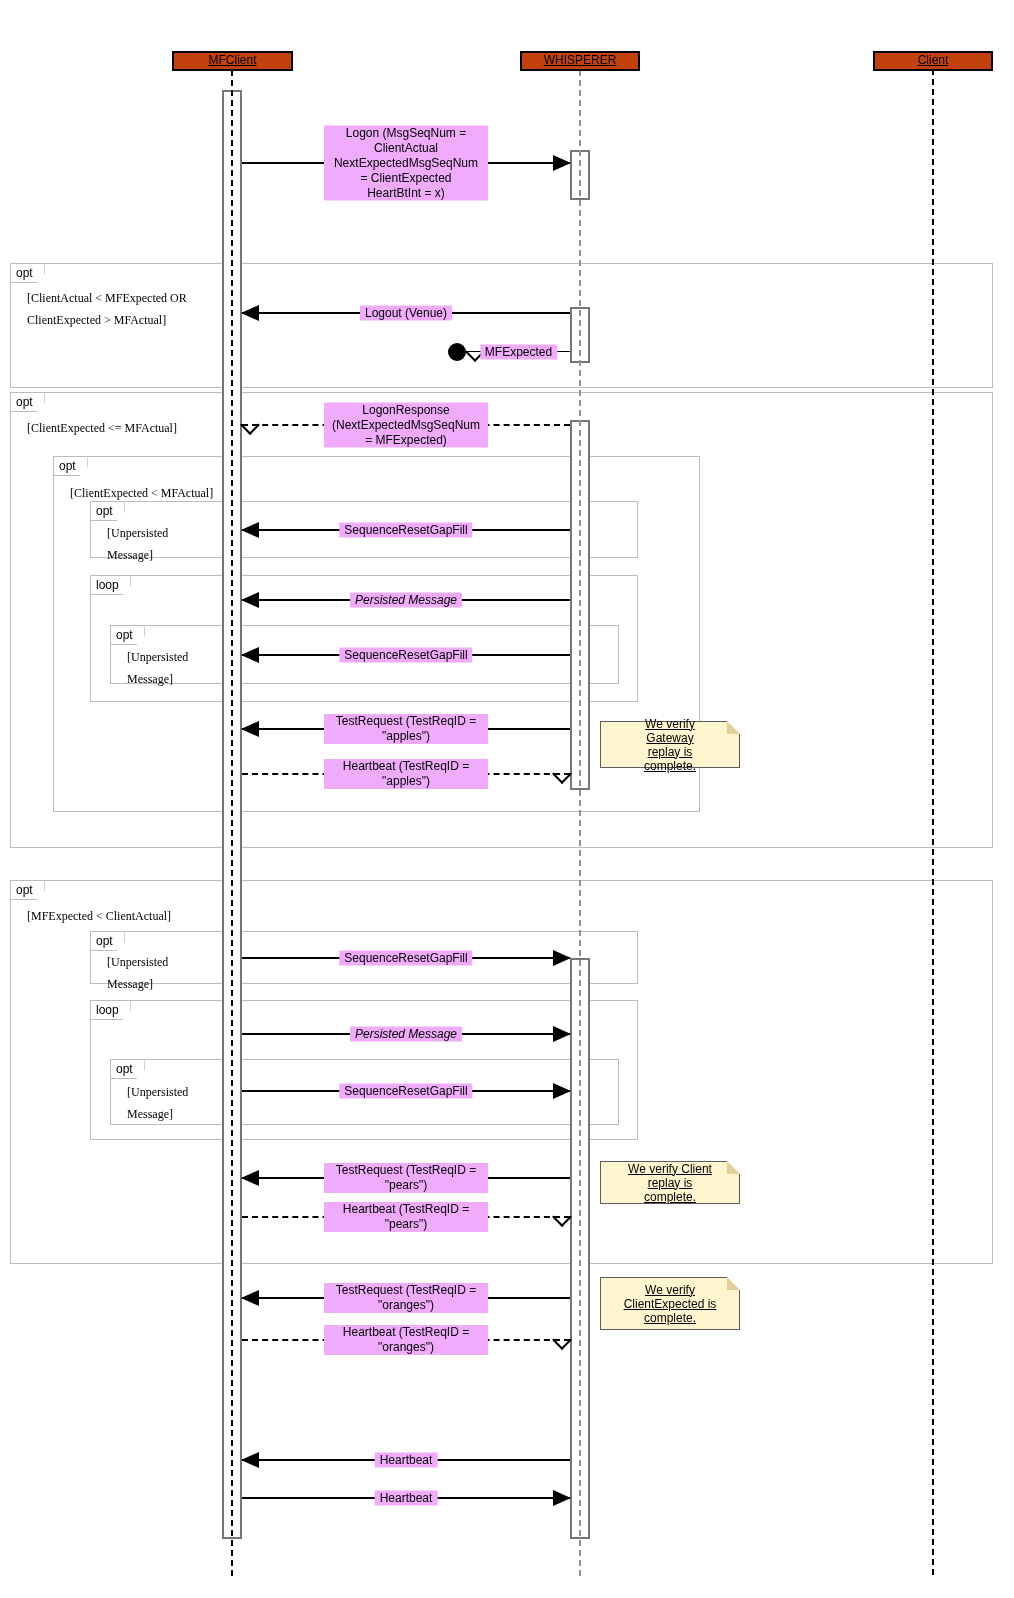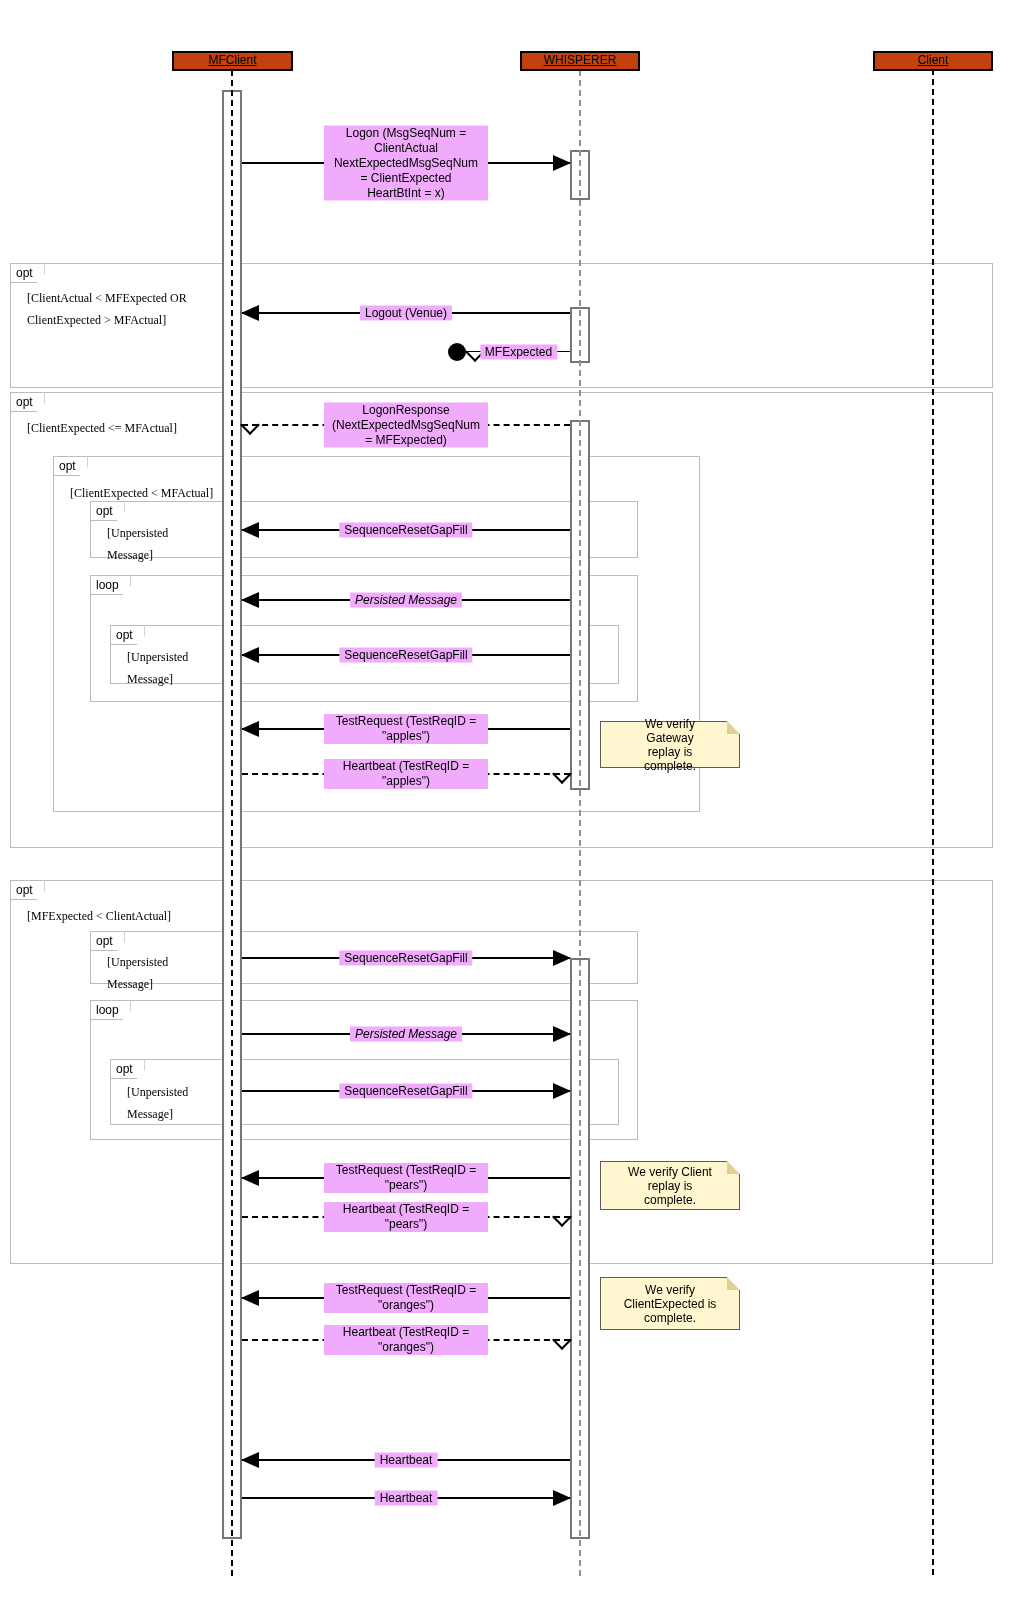--- a/index.html
+++ b/index.html
@@ -31,21 +31,21 @@
   .ah{position:absolute;width:0;height:0;}
   .ah.fl{left:-1px;top:-8px;border-top:8px solid transparent;border-bottom:8px solid transparent;border-right:18px solid #000;}
   .ah.fr{right:-1px;top:-8px;border-top:8px solid transparent;border-bottom:8px solid transparent;border-left:18px solid #000;}
   .ah.ol{left:1px;top:-7px;width:12px;height:12px;border-left:2.5px solid #000;border-bottom:2.5px solid #000;transform:rotate(-45deg);}
   .ah.or{right:1px;top:-7px;width:12px;height:12px;border-right:2.5px solid #000;border-bottom:2.5px solid #000;transform:rotate(45deg);}
 
   .endpoint{position:absolute;width:18px;height:18px;border-radius:50%;background:#000;z-index:4;}
 
   .note{position:absolute;background:#fff5ce;border:1px solid #5c5c5c;box-sizing:border-box;z-index:5;
         display:flex;align-items:center;justify-content:center;text-align:center;
-        line-height:14px;padding:2px 21px;}
+        line-height:14px;padding:2px 21px;text-decoration:underline;}
   .note .txt{white-space:pre-line;}
   .note .fold{position:absolute;top:-1px;right:-1px;width:0;height:0;border-style:solid;
               border-width:0 13px 13px 0;border-color:#fff #fff #e3cf96 #e3cf96;}
 </style>
 </head>
 <body>
 
 <div class="canvas">
 
   <div class="frag" style="left:10px;top:263px;width:983px;height:125px;">
@@ -226,21 +226,21 @@
     <div class="ah fr"></div>
     <div class="lbl">Heartbeat</div>
   </div>
 
   <div class="note" style="left:600px;top:721px;width:140px;height:47px;">
     <div class="fold"></div>
     <span class="txt">We verify Gateway
 replay is complete.</span>
   </div>
 
-  <div class="note" style="left:600px;top:1161px;width:140px;height:49px;justify-content:center;">
+  <div class="note" style="left:600px;top:1161px;width:140px;height:43px;justify-content:center;">
     <div class="fold"></div>
     <span class="txt">We verify Client replay is
 complete.</span>
   </div>
 
   <div class="note" style="left:600px;top:1277px;width:140px;height:53px;">
     <div class="fold"></div>
     <span class="txt">We verify
 ClientExpected is
 complete.</span>

